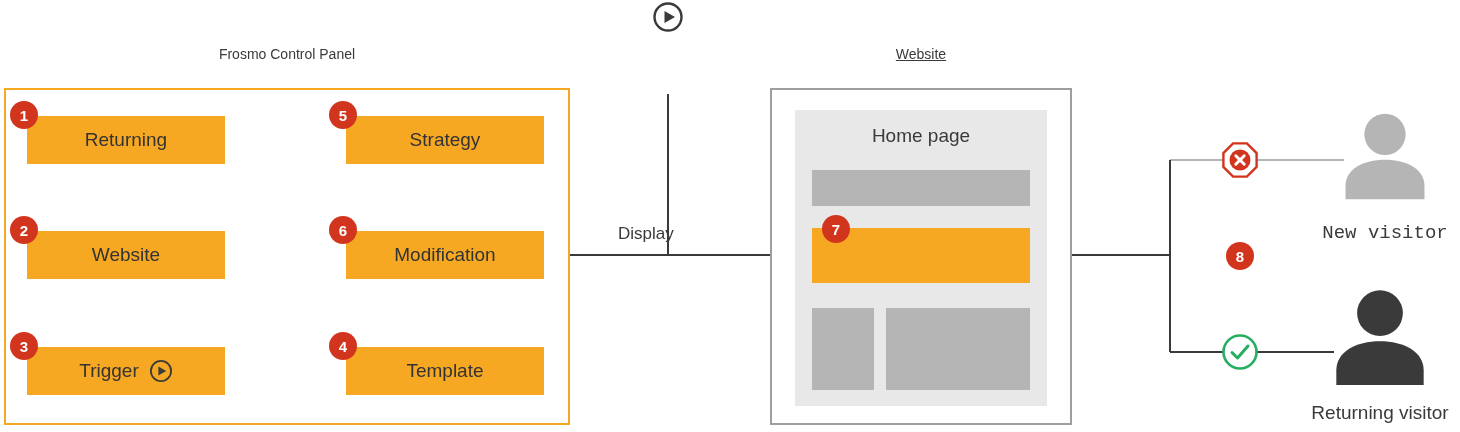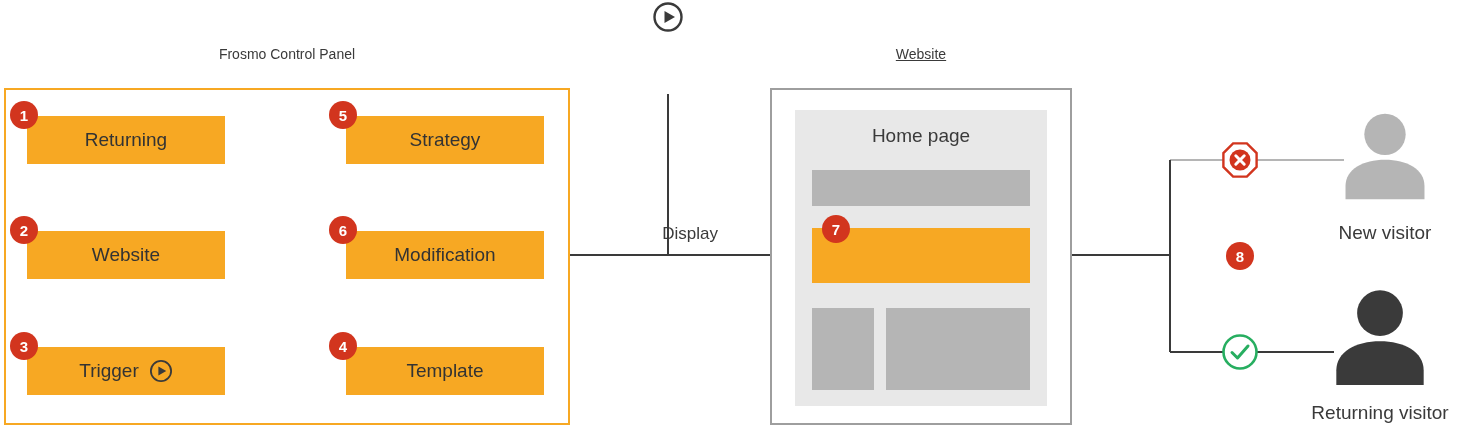--- a/index.html
+++ b/index.html
@@ -20,21 +20,21 @@
            color:#ffffff; font-size:15px; font-weight:bold; display:flex; align-items:center;
            justify-content:center; left:-17px; top:-15px; }
   .rec-box { position:absolute; left:812px; top:228px; width:218px; height:55px; background:#F7A823;
              color:#333333; display:flex; align-items:center; justify-content:center; font-size:19px; }
   .rec-box .badge { left:10px; top:-13px; }
 
   .gblock { position:absolute; background:#b5b5b5; }
 
   .display-note { position:absolute; left:568px; top:38px; width:200px; text-align:center;
                   font-size:17px; line-height:1.35; color:#3a3a3a; }
-  .display-label { position:absolute; left:618px; top:224px; width:100px; text-align:right;
+  .display-label { position:absolute; left:618px; top:224px; width:100px; text-align:left;
                    font-size:17px; color:#3a3a3a; }
 
   .flow-badge { position:absolute; left:1226px; top:242px; width:28px; height:28px; border-radius:50%;
                 background:#D2351E; color:#fff; font-size:15px; font-weight:bold;
                 display:flex; align-items:center; justify-content:center; }
 
   .vlabel { position:absolute; font-size:19px; color:#3a3a3a; text-align:center; }
 
   .lines { position:absolute; left:0; top:0; width:1460px; height:432px; pointer-events:none; }
 </style>
@@ -129,21 +129,21 @@
 
   <svg class="abs" style="left:1220px; top:332px;" width="40" height="40" viewBox="0 0 40 40">
     <circle cx="20" cy="20" r="16.5" fill="#ffffff" stroke="#27AE60" stroke-width="2.6"></circle>
     <path d="M12,20.5 L17.5,26 L28,14" fill="none" stroke="#27AE60" stroke-width="3" stroke-linecap="round" stroke-linejoin="round"></path>
   </svg>
 
   <svg class="abs" style="left:1338px; top:110px;" width="94" height="90" viewBox="0 0 100 94">
     <circle cx="50" cy="25" r="22" fill="#b5b5b5"></circle>
     <path d="M8,94 L8,80 C8,62 27,52 50,52 C73,52 92,62 92,80 L92,94 Z" fill="#b5b5b5"></path>
   </svg>
-  <div class="vlabel" style="left:1310px; top:222px; width:150px;">New visitor</div>
+  <div class="vlabel" style="left:1310px; top:222px; width:150px;font-family:Liberation Mono, monospace;">New visitor</div>
 
   <svg class="abs" style="left:1328px; top:286px;" width="104" height="100" viewBox="0 0 100 94">
     <circle cx="50" cy="25" r="22" fill="#3a3a3a"></circle>
     <path d="M8,94 L8,80 C8,62 27,52 50,52 C73,52 92,62 92,80 L92,94 Z" fill="#3a3a3a"></path>
   </svg>
   <div class="vlabel" style="left:1290px; top:402px; width:180px;">Returning visitor</div>
 
 </div>
 
 </body></html>

